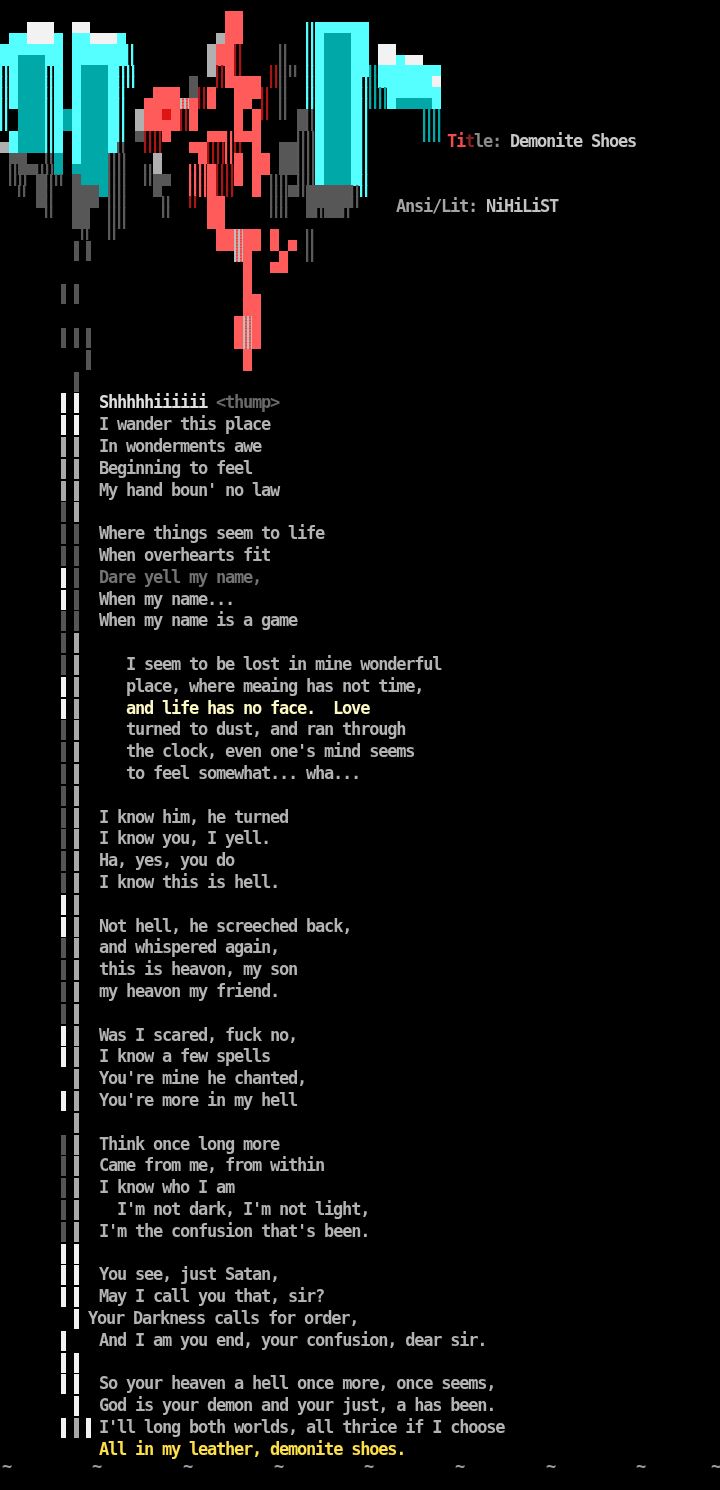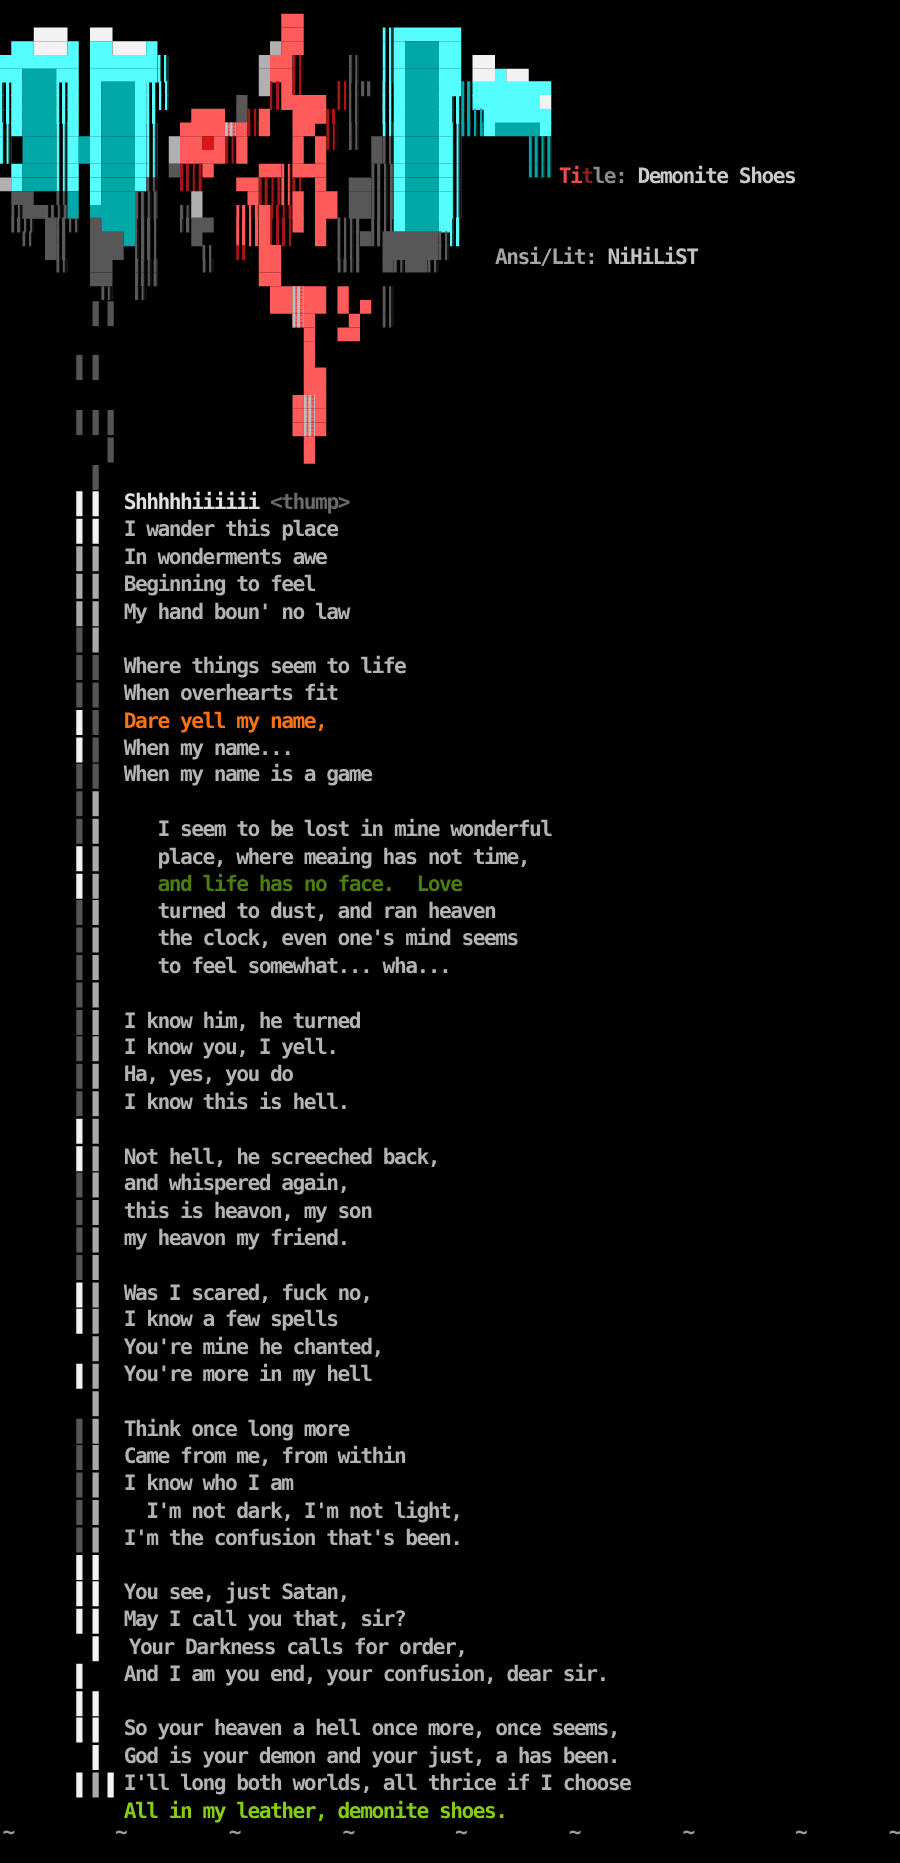--- a/index.html
+++ b/index.html
@@ -494,27 +494,27 @@
   <div id="title-line" class="line mono" style="left: 447px; top: 130.8px;"><span style="color: rgb(241, 75, 77);">Ti</span><span style="color: rgb(143, 31, 31);">t</span><span style="color: rgb(138, 138, 138);">le:</span><span style="color: rgb(201, 201, 201);"> Demonite Shoes</span></div>
   <div id="credit-line" class="line mono" style="left: 396px; top: 196.2px;"><span style="color: rgb(165, 165, 165);">Ansi/Lit: </span><span style="color: rgb(194, 194, 194);">NiHiLiST</span></div>
   <div id="poem">
       <div class="line mono" style="left: 99px; top: 392.4px;"><span style="color: rgb(224, 224, 224);">Shhhhhiiiiii </span><span style="color: rgb(106, 106, 106);">&lt;thump&gt;</span></div>
       <div class="line mono" style="left: 99px; top: 414.2px;"><span style="color: rgb(179, 179, 179);">I wander this place</span></div>
       <div class="line mono" style="left: 99px; top: 436px;"><span style="color: rgb(179, 179, 179);">In wonderments awe</span></div>
       <div class="line mono" style="left: 99px; top: 457.8px;"><span style="color: rgb(179, 179, 179);">Beginning to feel</span></div>
       <div class="line mono" style="left: 99px; top: 479.6px;"><span style="color: rgb(179, 179, 179);">My hand boun' no law</span></div>
       <div class="line mono" style="left: 99px; top: 523.2px;"><span style="color: rgb(179, 179, 179);">Where things seem to life</span></div>
       <div class="line mono" style="left: 99px; top: 545px;"><span style="color: rgb(179, 179, 179);">When overhearts fit</span></div>
-      <div class="line mono" style="left: 99px; top: 566.8px;"><span style="color: #f97316;">Dare yell my name,</span></div>
+      <div class="line mono" style="left: 99px; top: 566.8px;"><span style="color: #737373;">Dare yell my name,</span></div>
       <div class="line mono" style="left: 99px; top: 588.6px;"><span style="color: rgb(179, 179, 179);">When my name...</span></div>
       <div class="line mono" style="left: 99px; top: 610.4px;"><span style="color: rgb(179, 179, 179);">When my name is a game</span></div>
       <div class="line mono" style="left: 126px; top: 654px;"><span style="color: rgb(179, 179, 179);">I seem to be lost in mine wonderful</span></div>
       <div class="line mono" style="left: 126px; top: 675.8px;"><span style="color: rgb(179, 179, 179);">place, where meaing has not time,</span></div>
-      <div class="line mono" style="left: 126px; top: 697.6px;"><span style="color: #4d7c0f;">and life has no face.  Love</span></div>
-      <div class="line mono" style="left: 126px; top: 719.4px;"><span style="color: rgb(179, 179, 179);">turned to dust, and ran heaven</span></div>
+      <div class="line mono" style="left: 126px; top: 697.6px;"><span style="color: #fef9c3;">and life has no face.  Love</span></div>
+      <div class="line mono" style="left: 126px; top: 719.4px;"><span style="color: rgb(179, 179, 179);">turned to dust, and ran through</span></div>
       <div class="line mono" style="left: 126px; top: 741.2px;"><span style="color: rgb(179, 179, 179);">the clock, even one's mind seems</span></div>
       <div class="line mono" style="left: 126px; top: 763px;"><span style="color: rgb(179, 179, 179);">to feel somewhat... wha...</span></div>
       <div class="line mono" style="left: 99px; top: 806.6px;"><span style="color: rgb(179, 179, 179);">I know him, he turned</span></div>
       <div class="line mono" style="left: 99px; top: 828.4px;"><span style="color: rgb(179, 179, 179);">I know you, I yell.</span></div>
       <div class="line mono" style="left: 99px; top: 850.2px;"><span style="color: rgb(179, 179, 179);">Ha, yes, you do</span></div>
       <div class="line mono" style="left: 99px; top: 872px;"><span style="color: rgb(179, 179, 179);">I know this is hell.</span></div>
       <div class="line mono" style="left: 99px; top: 915.6px;"><span style="color: rgb(179, 179, 179);">Not hell, he screeched back,</span></div>
       <div class="line mono" style="left: 99px; top: 937.4px;"><span style="color: rgb(179, 179, 179);">and whispered again,</span></div>
       <div class="line mono" style="left: 99px; top: 959.2px;"><span style="color: rgb(179, 179, 179);">this is heavon, my son</span></div>
       <div class="line mono" style="left: 99px; top: 981px;"><span style="color: rgb(179, 179, 179);">my heavon my friend.</span></div>
@@ -522,26 +522,26 @@
       <div class="line mono" style="left: 99px; top: 1046.4px;"><span style="color: rgb(179, 179, 179);">I know a few spells</span></div>
       <div class="line mono" style="left: 99px; top: 1068.2px;"><span style="color: rgb(179, 179, 179);">You're mine he chanted,</span></div>
       <div class="line mono" style="left: 99px; top: 1090px;"><span style="color: rgb(179, 179, 179);">You're more in my hell</span></div>
       <div class="line mono" style="left: 99px; top: 1133.6px;"><span style="color: rgb(179, 179, 179);">Think once long more</span></div>
       <div class="line mono" style="left: 99px; top: 1155.4px;"><span style="color: rgb(179, 179, 179);">Came from me, from within</span></div>
       <div class="line mono" style="left: 99px; top: 1177.2px;"><span style="color: rgb(179, 179, 179);">I know who I am</span></div>
       <div class="line mono" style="left: 117px; top: 1199px;"><span style="color: rgb(179, 179, 179);">I'm not dark, I'm not light,</span></div>
       <div class="line mono" style="left: 99px; top: 1220.8px;"><span style="color: rgb(179, 179, 179);">I'm the confusion that's been.</span></div>
       <div class="line mono" style="left: 99px; top: 1264.4px;"><span style="color: rgb(179, 179, 179);">You see, just Satan,</span></div>
       <div class="line mono" style="left: 99px; top: 1286.2px;"><span style="color: rgb(179, 179, 179);">May I call you that, sir?</span></div>
-      <div class="line mono" style="left: 103px; top: 1308px;"><span style="color: rgb(179, 179, 179);">Your Darkness calls for order,</span></div>
+      <div class="line mono" style="left: 88px; top: 1308px;"><span style="color: rgb(179, 179, 179);">Your Darkness calls for order,</span></div>
       <div class="line mono" style="left: 99px; top: 1329.8px;"><span style="color: rgb(179, 179, 179);">And I am you end, your confusion, dear sir.</span></div>
       <div class="line mono" style="left: 99px; top: 1373.4px;"><span style="color: rgb(179, 179, 179);">So your heaven a hell once more, once seems,</span></div>
       <div class="line mono" style="left: 99px; top: 1395.2px;"><span style="color: rgb(179, 179, 179);">God is your demon and your just, a has been.</span></div>
       <div class="line mono" style="left: 99px; top: 1417px;"><span style="color: rgb(179, 179, 179);">I'll long both worlds, all thrice if I choose</span></div>
-      <div class="line mono" style="left: 99px; top: 1438.8px;"><span style="color: #84cc16;">All in my leather, demonite shoes.</span></div>
+      <div class="line mono" style="left: 99px; top: 1438.8px;"><span style="color: #fde047;">All in my leather, demonite shoes.</span></div>
     </div>
   <div id="footer">
       <div class="line mono" style="left: 2px; top: 1456.24px;"><span style="color: rgb(156, 156, 156);">~</span></div>
       <div class="line mono" style="left: 92px; top: 1456.24px;"><span style="color: rgb(156, 156, 156);">~</span></div>
       <div class="line mono" style="left: 183px; top: 1456.24px;"><span style="color: rgb(156, 156, 156);">~</span></div>
       <div class="line mono" style="left: 274px; top: 1456.24px;"><span style="color: rgb(156, 156, 156);">~</span></div>
       <div class="line mono" style="left: 364px; top: 1456.24px;"><span style="color: rgb(156, 156, 156);">~</span></div>
       <div class="line mono" style="left: 455px; top: 1456.24px;"><span style="color: rgb(156, 156, 156);">~</span></div>
       <div class="line mono" style="left: 546px; top: 1456.24px;"><span style="color: rgb(156, 156, 156);">~</span></div>
       <div class="line mono" style="left: 636px; top: 1456.24px;"><span style="color: rgb(156, 156, 156);">~</span></div>

